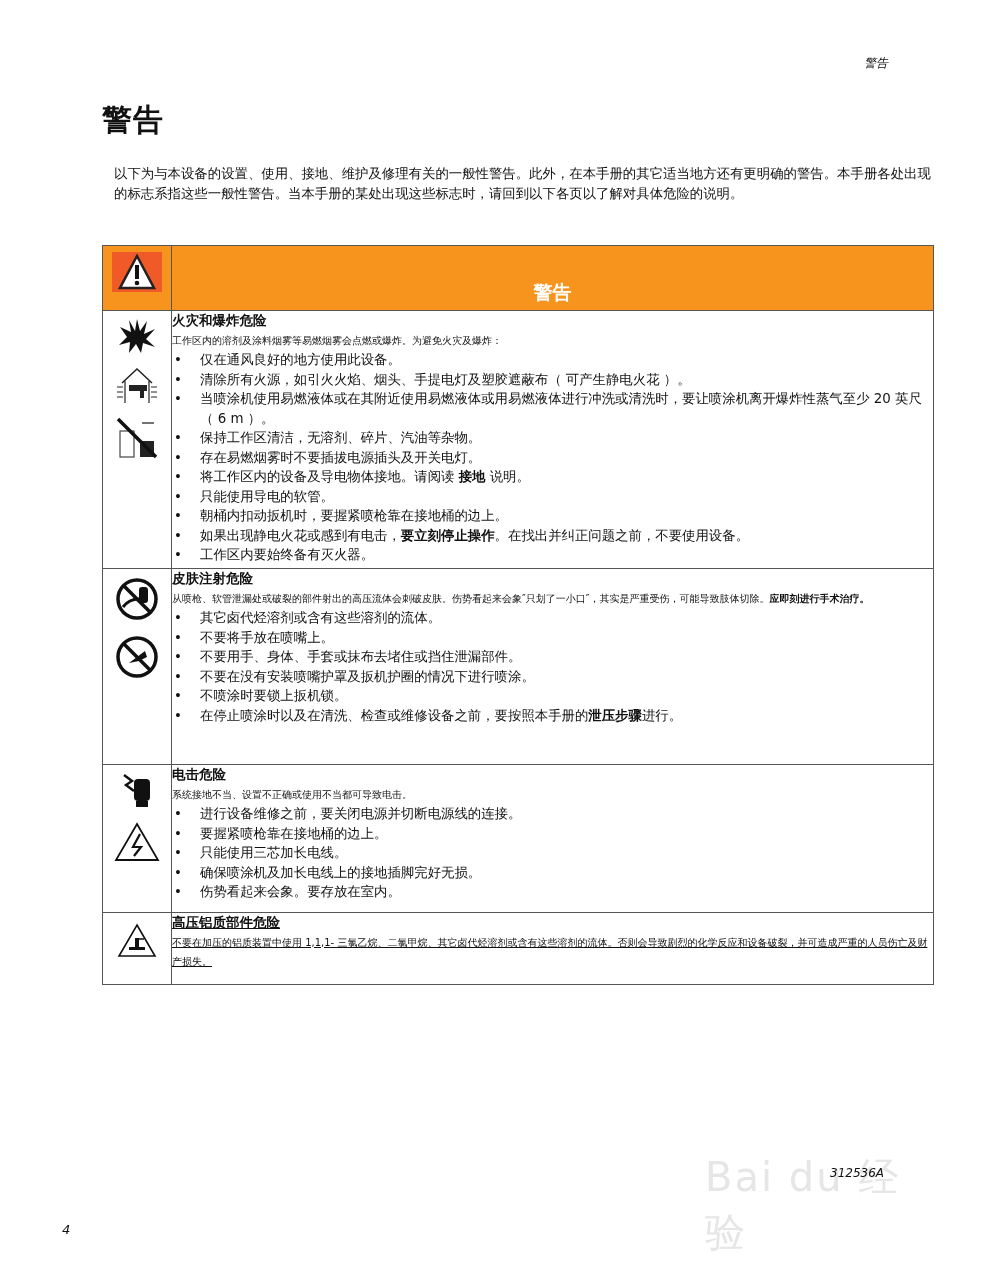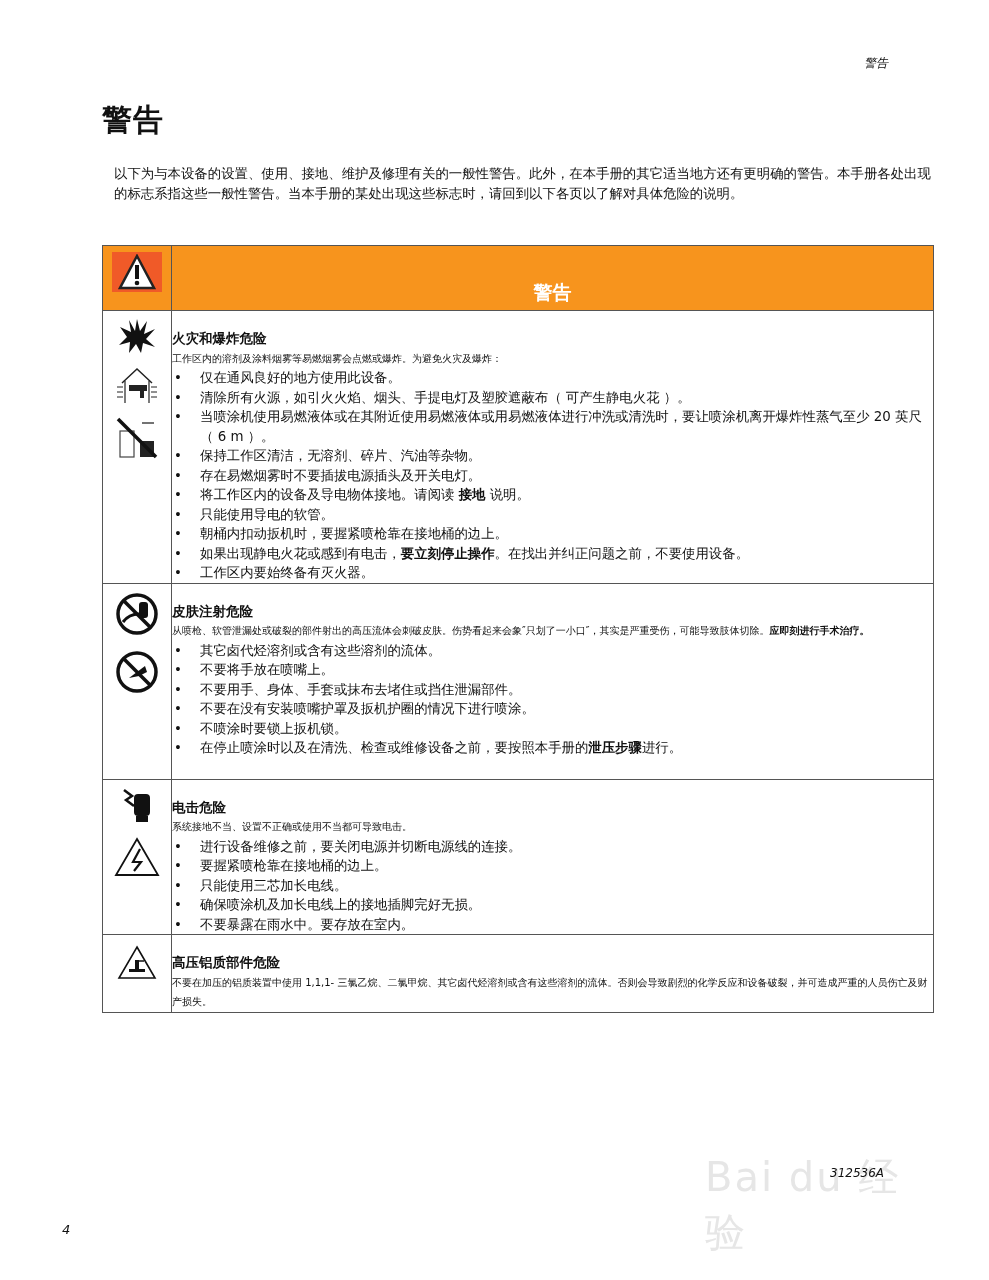--- a/index.html
+++ b/index.html
@@ -9,31 +9,31 @@
   .page-title { position: absolute; top: 100px; left: 102px; font-size: 30px; font-weight: bold; margin: 0; letter-spacing: 1px; }
   .intro { position: absolute; top: 152px; left: 102px; width: 830px; font-size: 13.4px; line-height: 20px; margin: 12px; }
   table.warn { position: absolute; top: 245px; left: 102px; width: 832px; border-collapse: collapse; }
   table.warn td { border: 1.5px solid #555; vertical-align: top; padding: 0; }
   td.icon-col { width: 68px; text-align: center; }
   td.text-col { padding: 0 10px 0 8px; }
   tr.head-row td { background: #f7941d; height: 60px; }
   tr.head-row td.text-col { text-align: center; vertical-align: bottom; color: #fff; font-size: 19px; font-weight: bold; padding-bottom: 4px; }
   .big-warn-icon { display: block; margin: 6px auto 0 auto; width: 50px; height: 40px; background: #f05a28; position: relative; }
   .big-warn-icon svg { position: absolute; left: 6px; top: 2px; }
-  .sec-title { font-size: 13.5px; font-weight: bold; line-height: 19.5px; margin-top: 18px; }
+  .sec-title { font-size: 13.5px; font-weight: bold; line-height: 19.5px; margin-top: 0; }
   .sec-desc { font-size: 10px; line-height: 19.5px; }
   ul.bullets { list-style: none; margin: 0; padding: 0; font-size: 13.4px; line-height: 19.5px; }
   ul.bullets li { position: relative; padding-left: 28px; }
   ul.bullets li::before { content: "•"; position: absolute; left: 2px; top: 0; }
   b.em { font-weight: bold; }
   .icon-stack { display: flex; flex-direction: column; align-items: center; padding-top: 6px; gap: 6px; }
   .row-fire { height: 258px; }
   .row-skin { height: 196px; }
   .row-elec { height: 148px; }
-  .row-alu { height: 72px; }
+  .row-alu { height: 72px; text-decoration: underline; }
   .footer-num { position: absolute; top: 1222px; left: 62px; font-size: 13px; font-style: italic; }
   .footer-doc { position: absolute; top: 1166px; left: 830px; font-size: 12px; font-style: italic; }
   .watermark { position: absolute; top: 1150px; left: 705px; width: 230px; height: 80px; color: #e6e6e6; font-weight: normal; pointer-events: none; }
   .watermark .wm-main { font-size: 40px; letter-spacing: 2px; }
   .watermark .wm-url { font-size: 22px; position: absolute; top: 52px; left: 0; }
 </style>
 </head>
 <body>
 
 <div class="running-head">警告</div>
@@ -159,21 +159,21 @@
       </div>
     </td>
     <td class="text-col">
       <div class="sec-title">电击危险</div>
       <div class="sec-desc">系统接地不当、设置不正确或使用不当都可导致电击。</div>
       <ul class="bullets">
         <li>进行设备维修之前，要关闭电源并切断电源线的连接。</li>
         <li>要握紧喷枪靠在接地桶的边上。</li>
         <li>只能使用三芯加长电线。</li>
         <li>确保喷涂机及加长电线上的接地插脚完好无损。</li>
-        <li>不要暴露在雨水中。要存放在室内。</li>
+        <li>伤势看起来会象。要存放在室内。</li>
       </ul>
     </td>
   </tr>
 
   <tr class="row-alu">
     <td class="icon-col">
       <div class="icon-stack" style="padding-top:10px;">
         <span>
           <svg width="40" height="36" viewBox="0 0 40 36">
                 <polygon points="20,2 38,33 2,33" fill="none" stroke="#111" stroke-width="1.6"></polygon>

